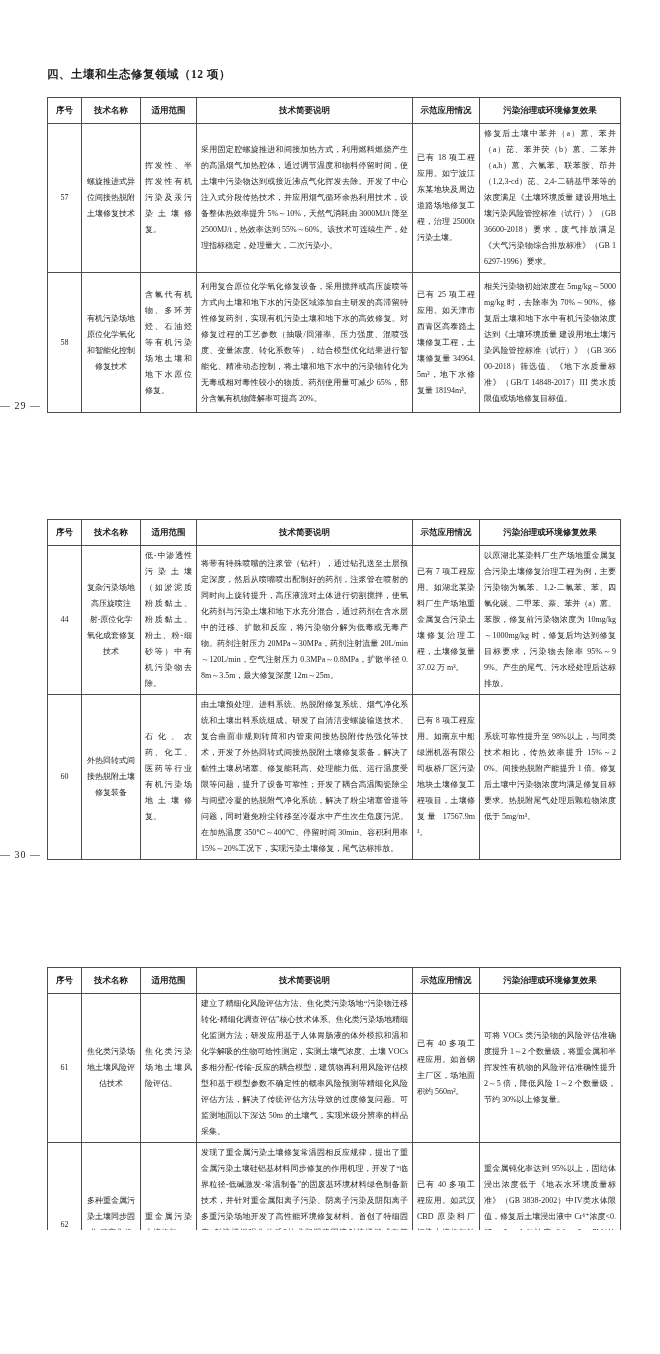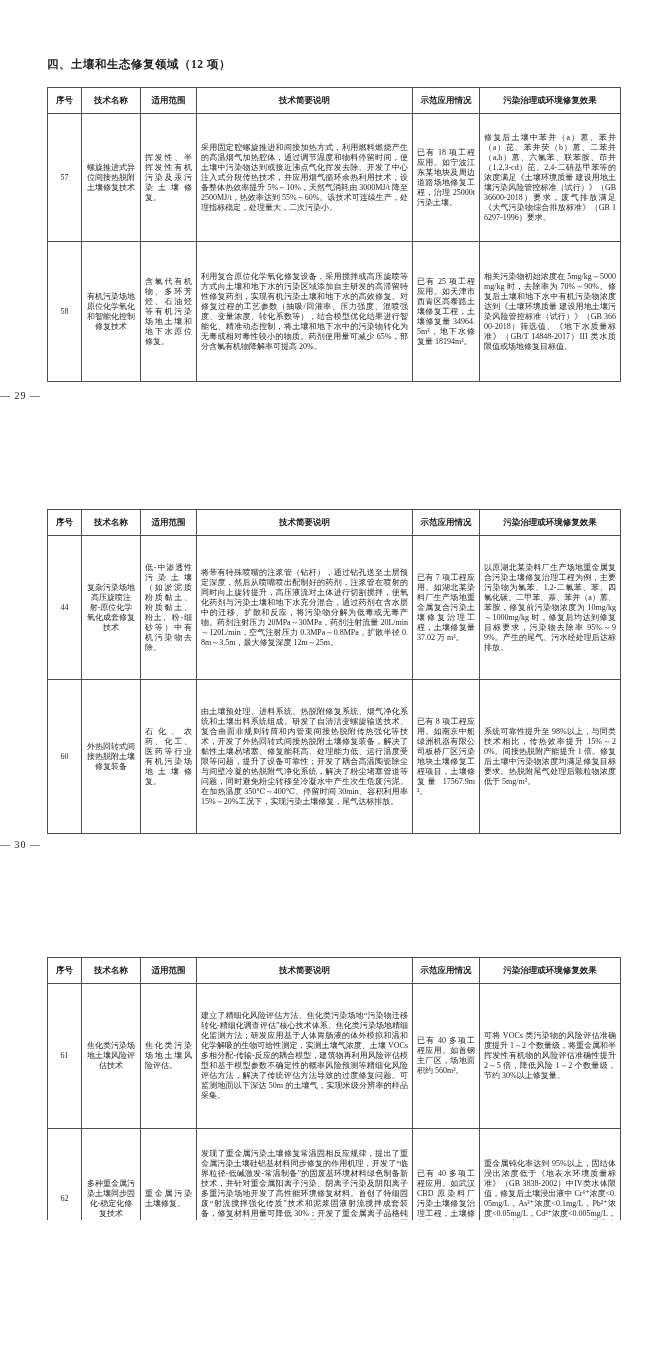--- a/index.html
+++ b/index.html
@@ -2,38 +2,38 @@
 <html><head>
 <meta charset="utf-8">
 <style>
   * { margin:0; padding:0; box-sizing:border-box; }
   html,body { background:#ffffff; }
   body {
     width:660px; height:1354px; position:relative;
     font-family:"Liberation Serif","DejaVu Serif",serif;
     color:#1d1d1d;
   }
-  .canvas { position:absolute; left:0; top:0; width:660px; height:1220px; background:#fff; overflow:hidden; }
+  .canvas { position:absolute; left:0; top:10px; width:660px; height:1220px; background:#fff; overflow:hidden; }
 
   .title {
     position:absolute; left:47px; top:57px;
     font-size:11.5px; font-weight:bold; letter-spacing:0.5px; white-space:nowrap;
   }
 
   table.tbl {
     position:absolute; left:47px; width:573px;
     border-collapse:collapse; table-layout:fixed;
   }
   #t1 { top:87px; }
   #t2 { top:509px; }
   #t3 { top:957px; }
 
   .tbl th, .tbl td {
     border:1px solid #4d4d4d;
-    font-size:8px; line-height:10px;
+    font-size:8px; line-height:16px;
     padding:2px 4px; vertical-align:middle;
     word-break:break-all; overflow:hidden;
   }
   .tbl th {
     font-weight:bold; text-align:center; font-size:8.5px;
     height:26px; padding:2px 1px; line-height:11px;margin-top:38px;
   }
   .c-no   { text-align:center; }
   .c-name { text-align:center; padding:2px 3px; }
   .c-scope, .c-desc, .c-app, .c-effect { text-align:justify; }

